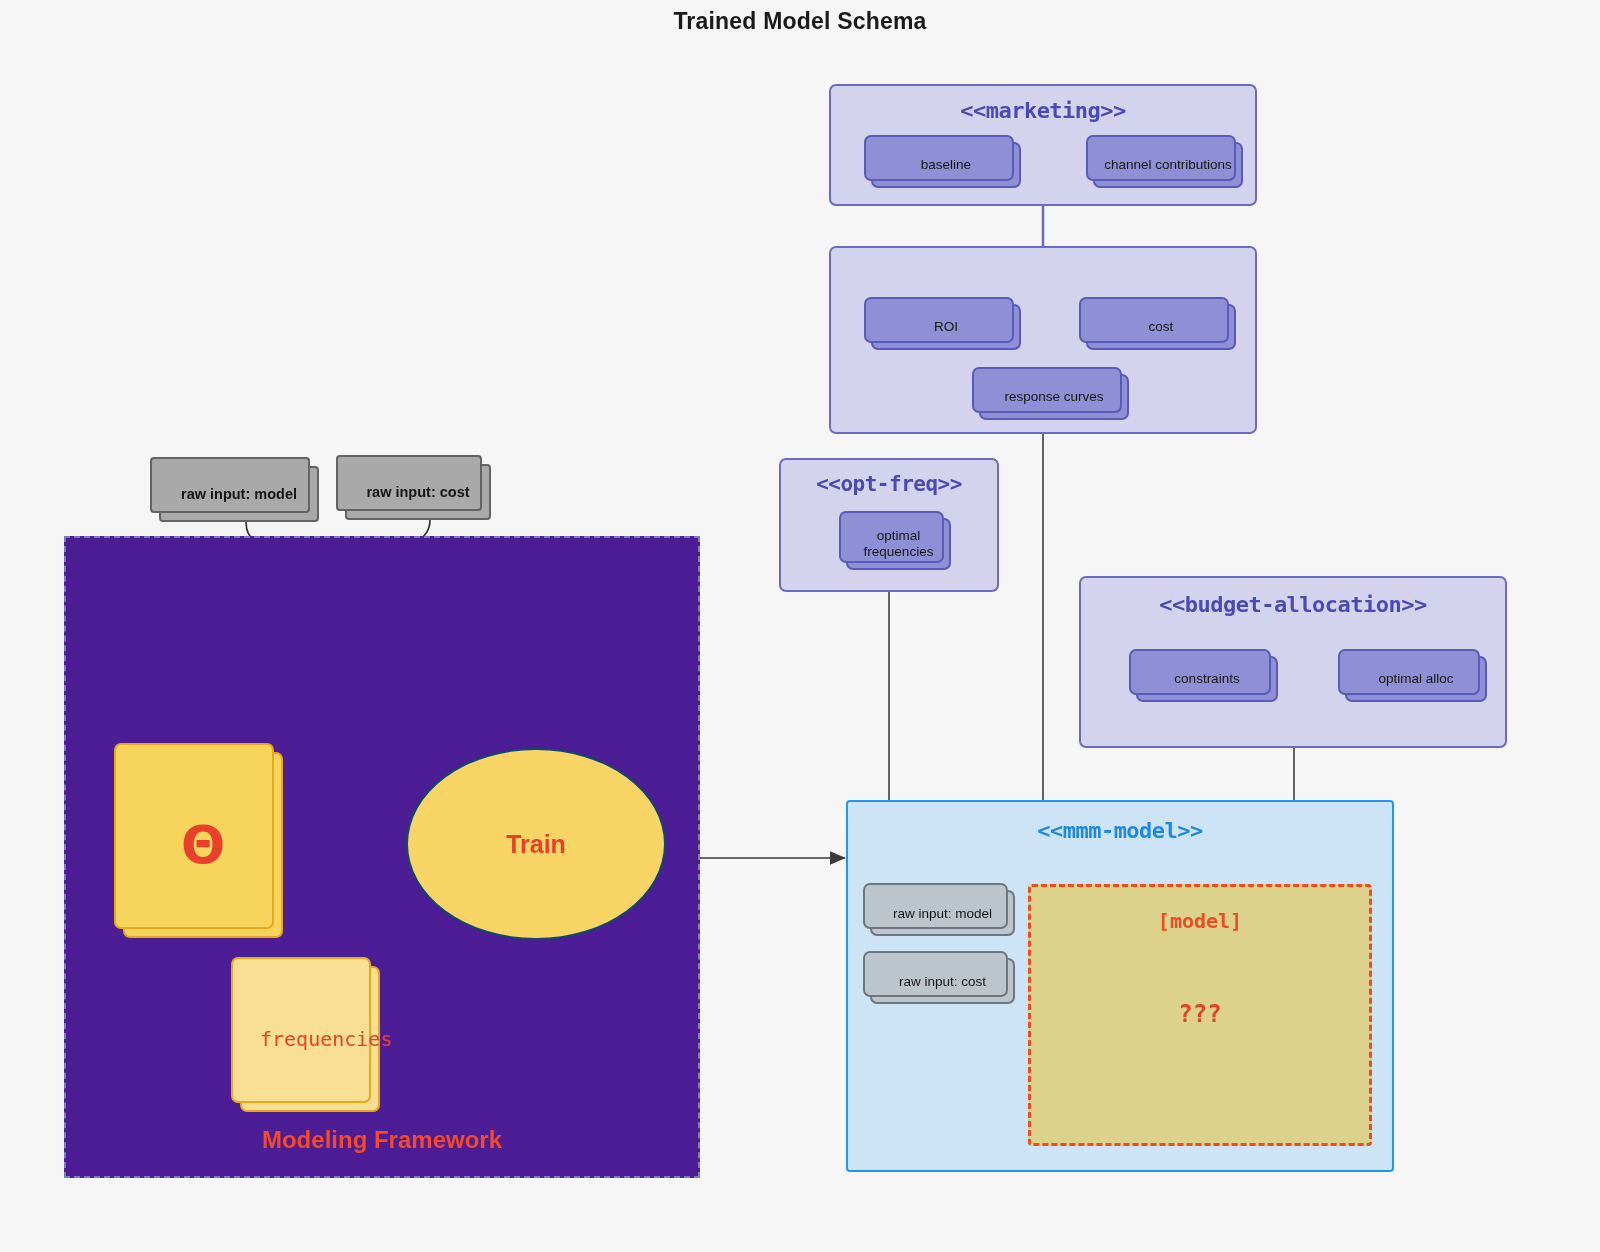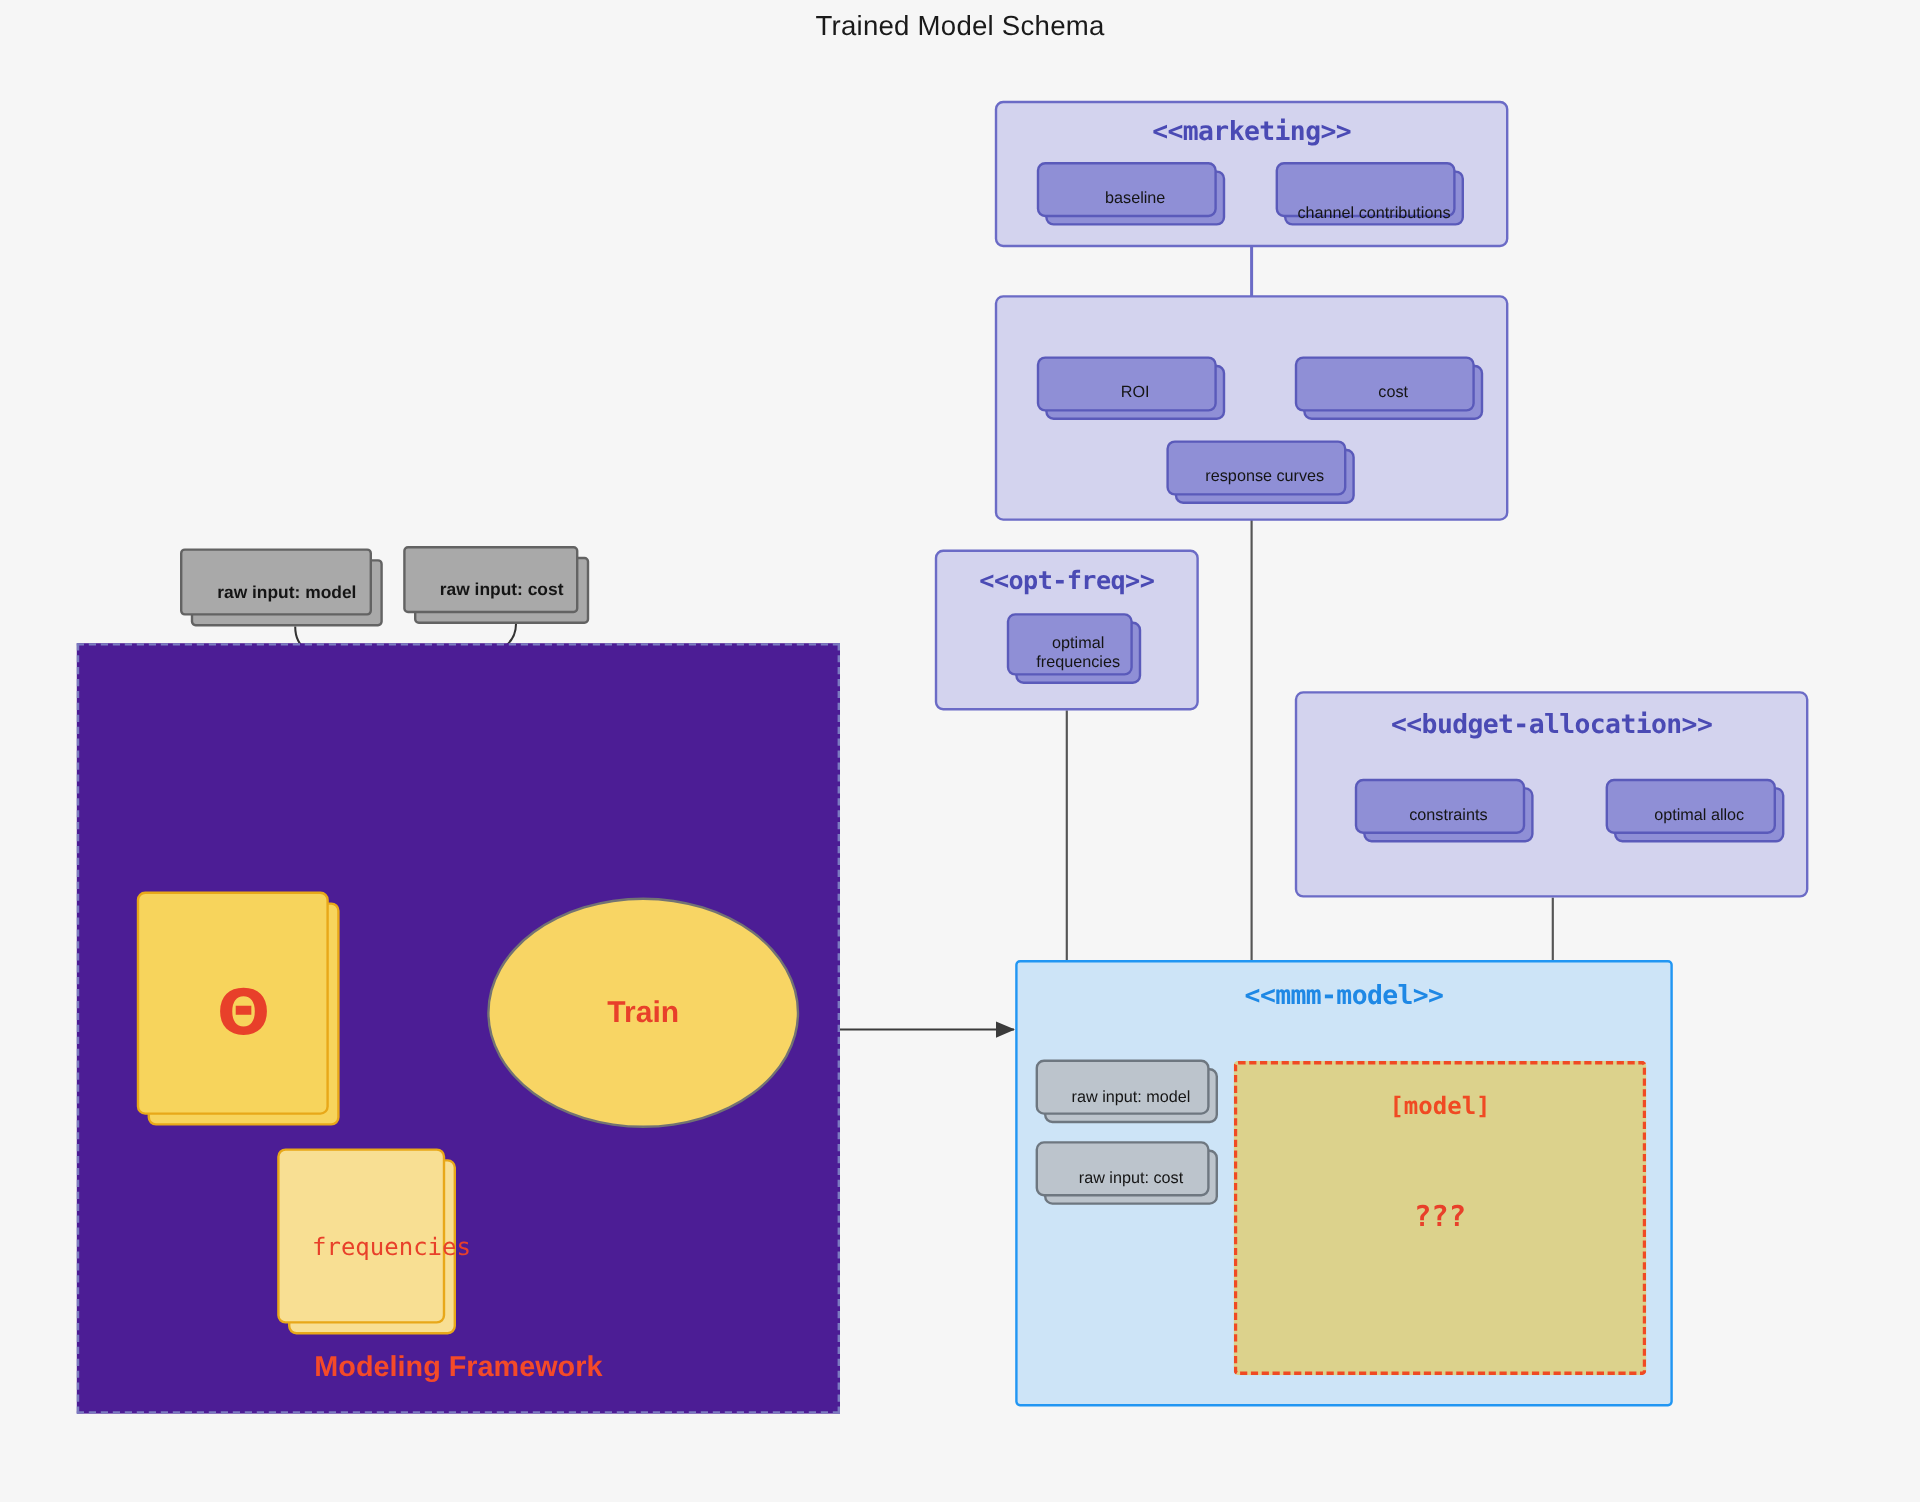--- a/index.html
+++ b/index.html
@@ -9,21 +9,21 @@
     font-family: "Liberation Sans", sans-serif;
     position: relative;
     overflow: hidden;
   }
   #canvas { position: absolute; inset: 0; }
 
   
   .page-title {
     position: absolute; left: 0; top: 8px; width: 1600px;
     text-align: center;
-    font-size: 23px; font-weight: normal; color: #1a1a1a;
+    font-size: 23px; font-weight: bold; color: #1a1a1a;
     letter-spacing: 0.2px;
   }
 
   
   #wires { position: absolute; left: 0; top: 0; width: 1600px; height: 1252px; pointer-events: none; }
 
   
   .pkg {
     position: absolute;
     background: #D3D3EE;
@@ -171,21 +171,21 @@
     font-family: "DejaVu Sans", sans-serif;
   }
   .lbl-hyper {
     font-family: "DejaVu Sans Mono", monospace;
     font-size: 20px; color: #E8402A;
     position: absolute; left: 18px; top: 50%; transform: translateY(-50%);
   }
   .train-ellipse {
     position: absolute;
     background: #F8D564;
-    border: 2px solid #737373;
+    border: 2px solid #0c4a6e;
     border-radius: 50%;
     display: flex; align-items: center; justify-content: center;
     font-size: 25px; font-weight: bold; color: #E8402A;
     z-index: 3;
   }
 </style>
 </head>
 <body>
 
 <div id="canvas">
@@ -232,21 +232,21 @@
     <path d="M380,1037 C470,1037 520,1012 536,950" fill="none" stroke="#EE3B22" stroke-width="2.6" marker-end="url(#arrRed)"></path>
 
     <line x1="700" y1="858" x2="845" y2="858" stroke="#3b3b3b" stroke-width="1.7" marker-end="url(#arrBlack)"></line>
   </svg>
 
   <div class="pkg" style="left:829px; top:84px; width:428px; height:122px;">
     <div class="pkg-title" style="margin-top:12px; font-size:22px;">&lt;&lt;marketing&gt;&gt;</div>
     <div class="elem" style="left:40px; top:56px; width:150px; height:46px;">
       <span>baseline</span>
     </div>
-    <div class="elem" style="left:239px; top:56px; width:150px; height:46px;align-items:flex-end;">
+    <div class="elem" style="left:262px; top:56px; width:150px; height:46px;">
       <span>channel contributions</span>
     </div>
   </div>
 
   <div class="pkg" style="left:829px; top:246px; width:428px; height:188px;">
     <div class="elem" style="left:40px; top:56px; width:150px; height:46px;">
       <span>ROI</span>
     </div>
     <div class="elem" style="left:255px; top:56px; width:150px; height:46px;">
       <span>cost</span>

